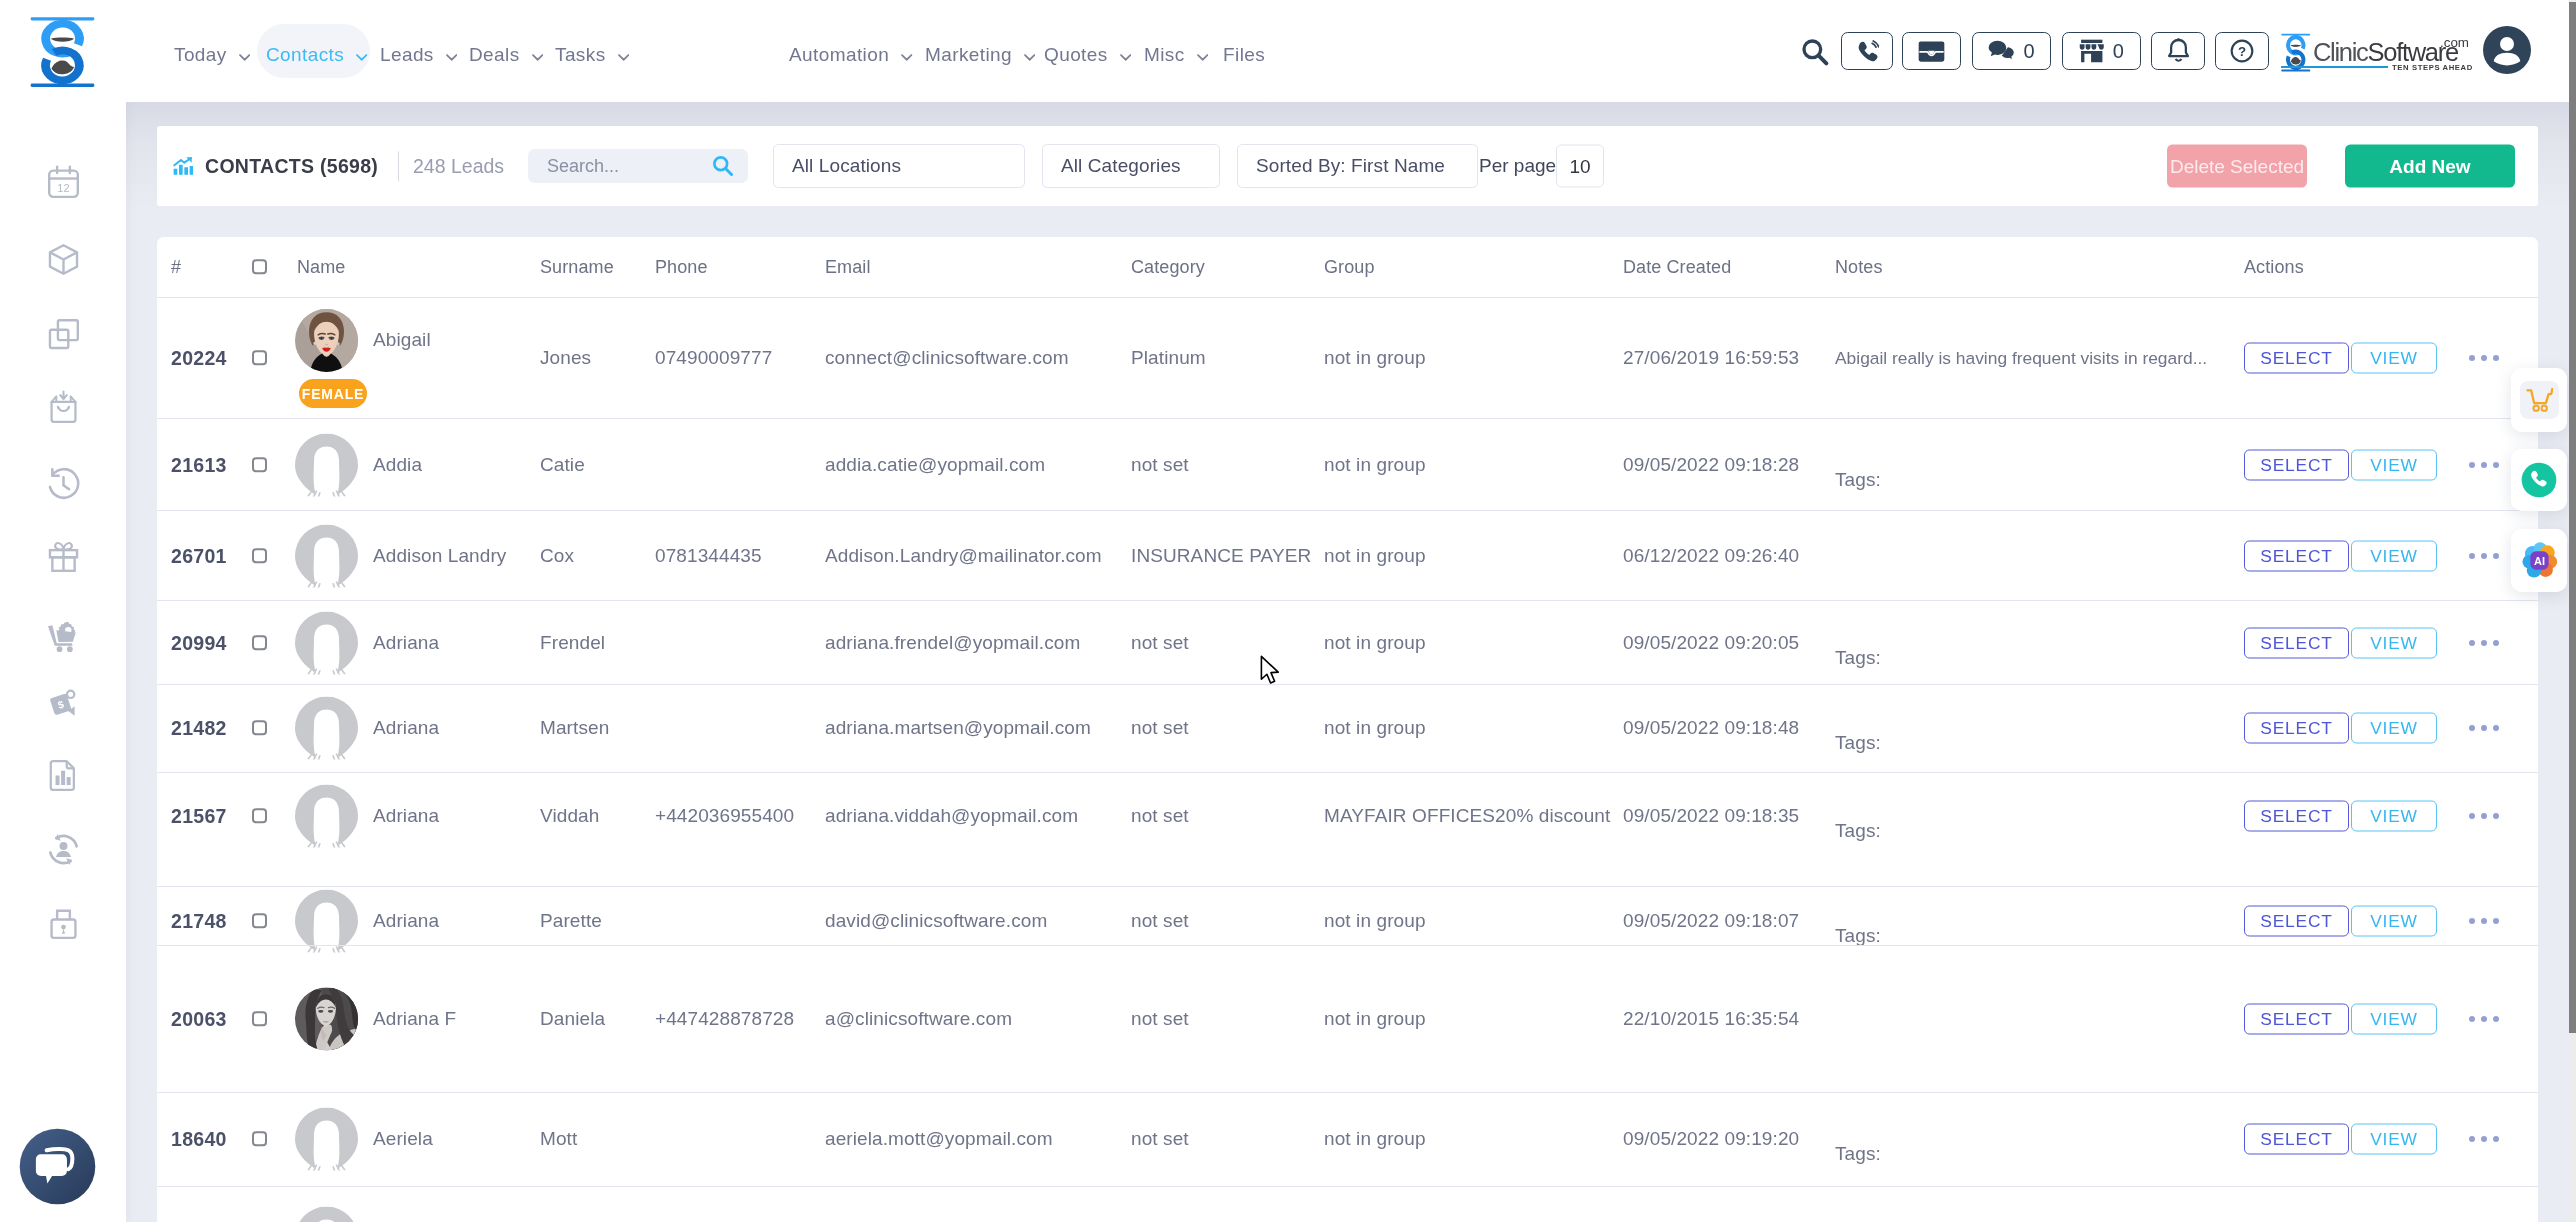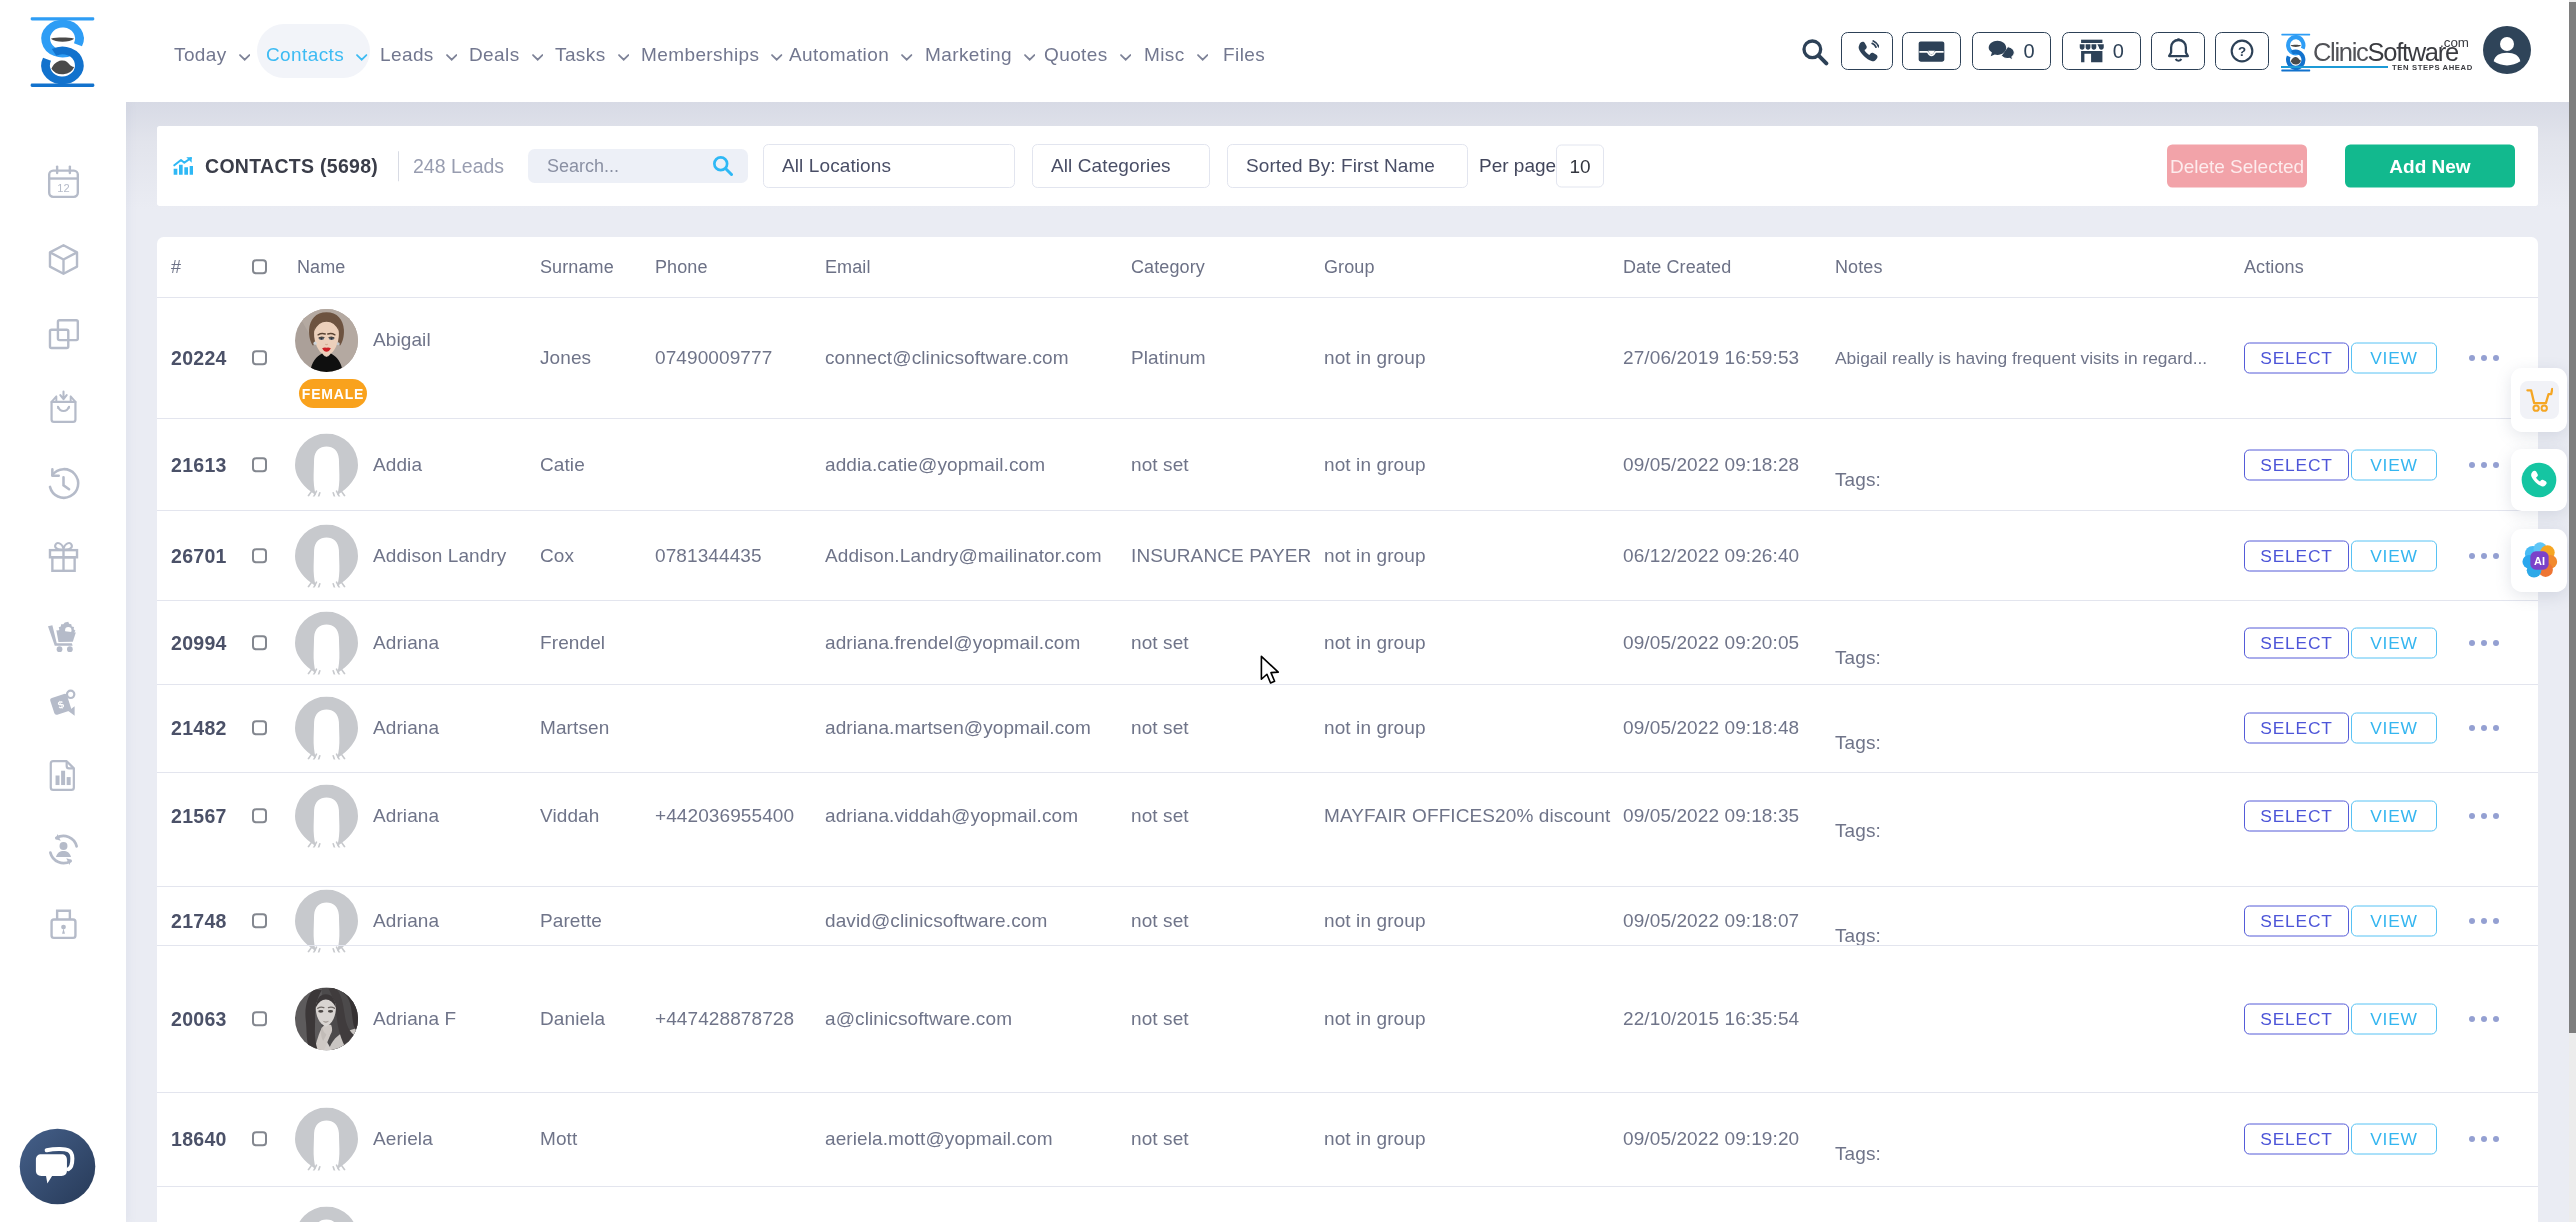--- a/index.html
+++ b/index.html
@@ -26,21 +26,21 @@
   
   #sidebar { left:0; top:102px; width:126px; height:1121px; background:#fff; z-index:20;
     box-shadow:2.7px 0 9.4px rgba(120,130,160,.08);padding-left:47px; }
   .sbico { position:absolute; left:46px; width:35px; height:35px; }
 
   
   #panelhead { left:157px; top:126px; width:2381px; height:80px; background:#fff; border-radius:2.7px; z-index:5; }
   #panelhead .vc { position:absolute; top:50%; transform:translateY(-50%); }
 
   .selectbox { border:1.3px solid #e2e5ef; border-radius:5.4px; background:#fff; height:44px;
-    display:flex; align-items:center; padding-left:18px; font-size:19px; color:#494e66; letter-spacing:0.1px; }
+    display:flex; align-items:center; padding-left:18px; font-size:19px; color:#494e66; letter-spacing:0.1px;margin-left:10px; }
 
   
   #tablepanel { left:157px; top:237px; width:2381px; height:986px; background:#fff;
     border-radius:6.7px 6.7px 0 0; z-index:5; overflow:hidden; }
   .trow { position:absolute; left:0; width:2381px; border-top:1.3px solid #e3e5ee; }
   .cell { position:absolute; top:50%; transform:translateY(-50%); font-size:19px; color:#6f7489;
     letter-spacing:0.1px; white-space:nowrap; }
   .c-id   { left:14px;  font-weight:bold; font-size:19.5px; color:#4b5168; letter-spacing:0.3px; }
   .c-check{ left:95px; width:15.4px; height:15.4px; border:2px solid #83878f; border-radius:4px; background:#fff; }
   .c-av   { left:138px; width:63px; height:63px; }
@@ -91,23 +91,20 @@
     <span class="navitem" style="left:266px;color:#3dbbf3">Contacts<svg width="11.4" height="7.4" viewBox="0 0 17 11">
           <path d="M1.5,1.5 L8.5,8.5 L15.5,1.5" fill="none" stroke="#3dbbf3" stroke-width="2.6" stroke-linecap="round"></path>
         </svg></span>
     <span class="navitem" style="left:380px">Leads<svg width="11.4" height="7.4" viewBox="0 0 17 11">
           <path d="M1.5,1.5 L8.5,8.5 L15.5,1.5" fill="none" stroke="#7e8398" stroke-width="2.6" stroke-linecap="round"></path>
         </svg></span>
     <span class="navitem" style="left:469px">Deals<svg width="11.4" height="7.4" viewBox="0 0 17 11">
           <path d="M1.5,1.5 L8.5,8.5 L15.5,1.5" fill="none" stroke="#7e8398" stroke-width="2.6" stroke-linecap="round"></path>
         </svg></span>
     <span class="navitem" style="left:555px">Tasks<svg width="11.4" height="7.4" viewBox="0 0 17 11">
-          <path d="M1.5,1.5 L8.5,8.5 L15.5,1.5" fill="none" stroke="#7e8398" stroke-width="2.6" stroke-linecap="round"></path>
-        </svg></span>
-    <span class="navitem" style="left:641px">Memberships<svg width="11.4" height="7.4" viewBox="0 0 17 11">
           <path d="M1.5,1.5 L8.5,8.5 L15.5,1.5" fill="none" stroke="#7e8398" stroke-width="2.6" stroke-linecap="round"></path>
         </svg></span>
     <span class="navitem" style="left:789px">Automation<svg width="11.4" height="7.4" viewBox="0 0 17 11">
           <path d="M1.5,1.5 L8.5,8.5 L15.5,1.5" fill="none" stroke="#7e8398" stroke-width="2.6" stroke-linecap="round"></path>
         </svg></span>
     <span class="navitem" style="left:925px">Marketing<svg width="11.4" height="7.4" viewBox="0 0 17 11">
           <path d="M1.5,1.5 L8.5,8.5 L15.5,1.5" fill="none" stroke="#7e8398" stroke-width="2.6" stroke-linecap="round"></path>
         </svg></span>
     <span class="navitem" style="left:1044px">Quotes<svg width="11.4" height="7.4" viewBox="0 0 17 11">
           <path d="M1.5,1.5 L8.5,8.5 L15.5,1.5" fill="none" stroke="#7e8398" stroke-width="2.6" stroke-linecap="round"></path>

